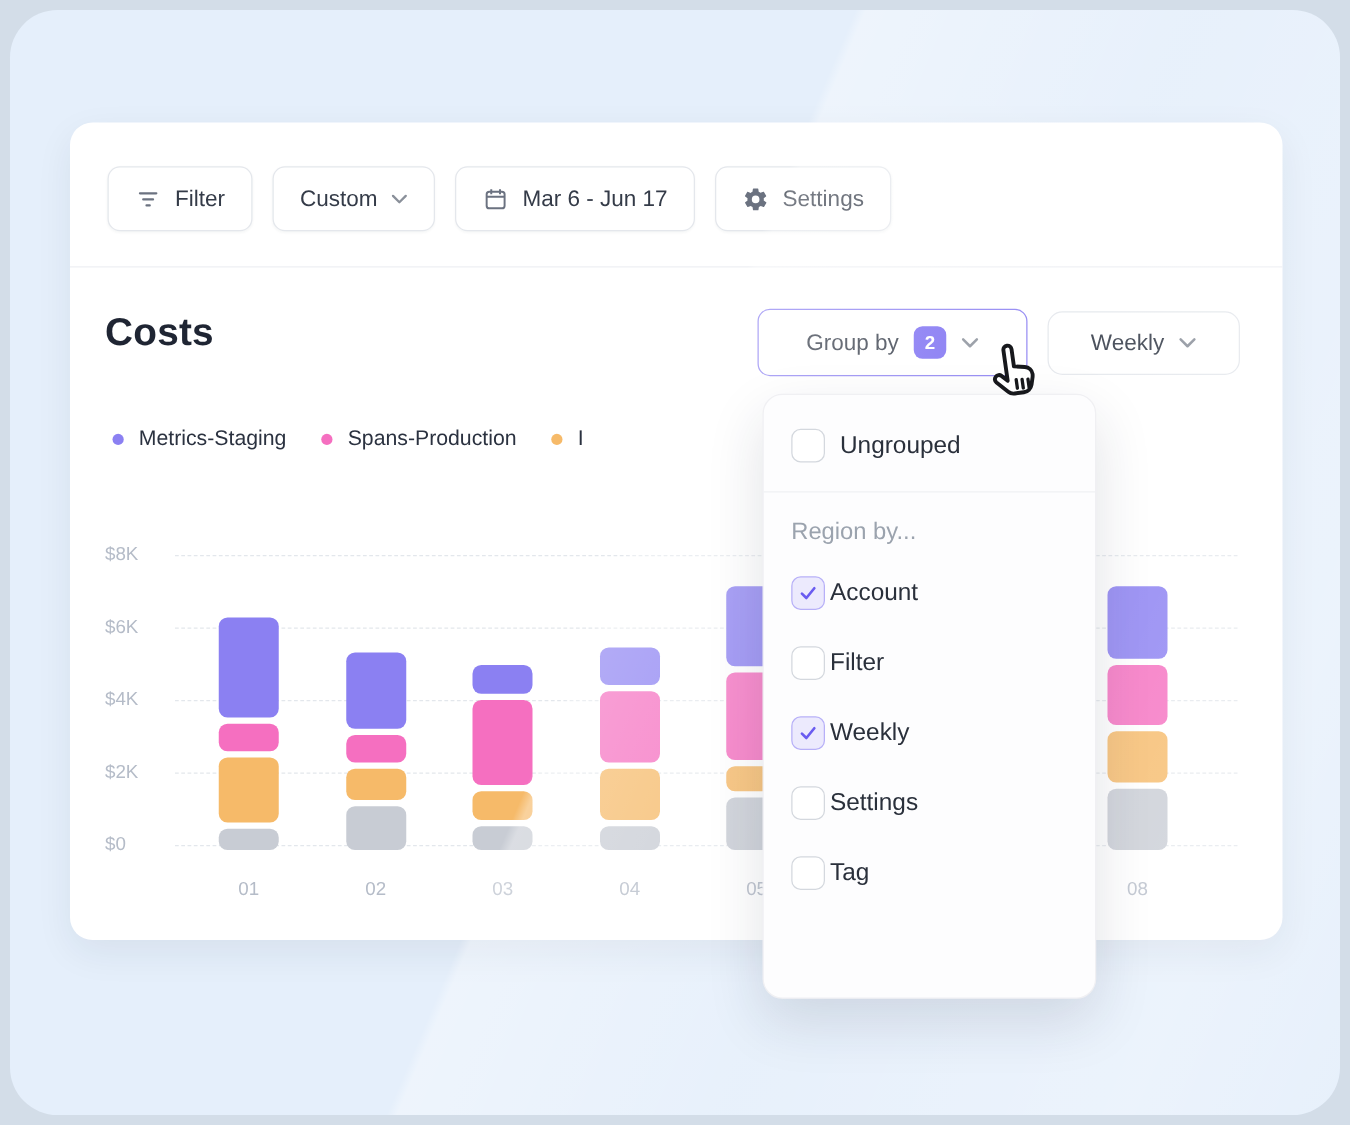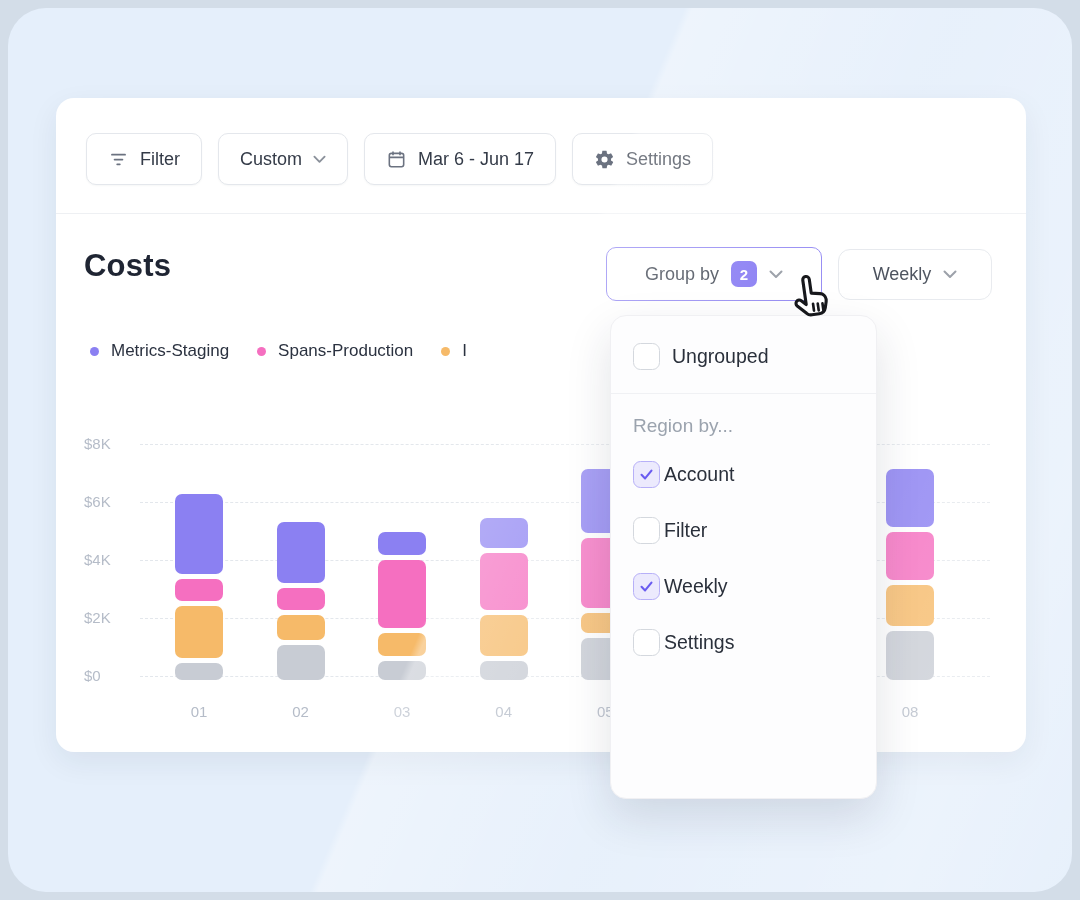--- a/index.html
+++ b/index.html
@@ -237,20 +237,24 @@
           <svg width="17" height="17" viewBox="0 0 24 24" fill="none">
             <path d="M5 12.5l5 5 9-11" stroke="#6a5cf0" stroke-width="3" stroke-linecap="round" stroke-linejoin="round"></path>
           </svg>
         </span>
         <span class="dd-label">Weekly</span>
       </div>
       <div class="dd-row">
         <span class="checkbox"></span>
         <span class="dd-label">Settings</span>
       </div>
+      <div class="dd-row">
+        <span class="checkbox"></span>
+        <span class="dd-label">Tag</span>
+      </div>
     </div>
 </div>
 
 <div class="hand-cursor">
   <svg width="50" height="50" viewBox="0 0 32 32" fill="none">
     <path d="M11.2 4.5c0-1.2 1-2.1 2.1-2.1 1.2 0 2.1.9 2.1 2.1v8.9l5.5 1.1c2 .4 3.4 2.1 3.4 4.1 0 .5-.1 1-.2 1.5l-1.1 3.8c-.6 2-2.4 3.3-4.4 3.3h-4.7c-1.2 0-2.4-.5-3.2-1.4l-5.3-5.5c-.8-.9-.8-2.2.1-3 .8-.8 2.1-.8 2.9 0l2.8 2.9V4.5z" fill="#ffffff" stroke="#17181c" stroke-width="2" stroke-linejoin="round"></path>
     <path d="M15.6 20.3v4.4M18.6 20.6v4.4M21.6 20.9v4.4" stroke="#17181c" stroke-width="1.7" stroke-linecap="round"></path>
   </svg>
 </div>
 

